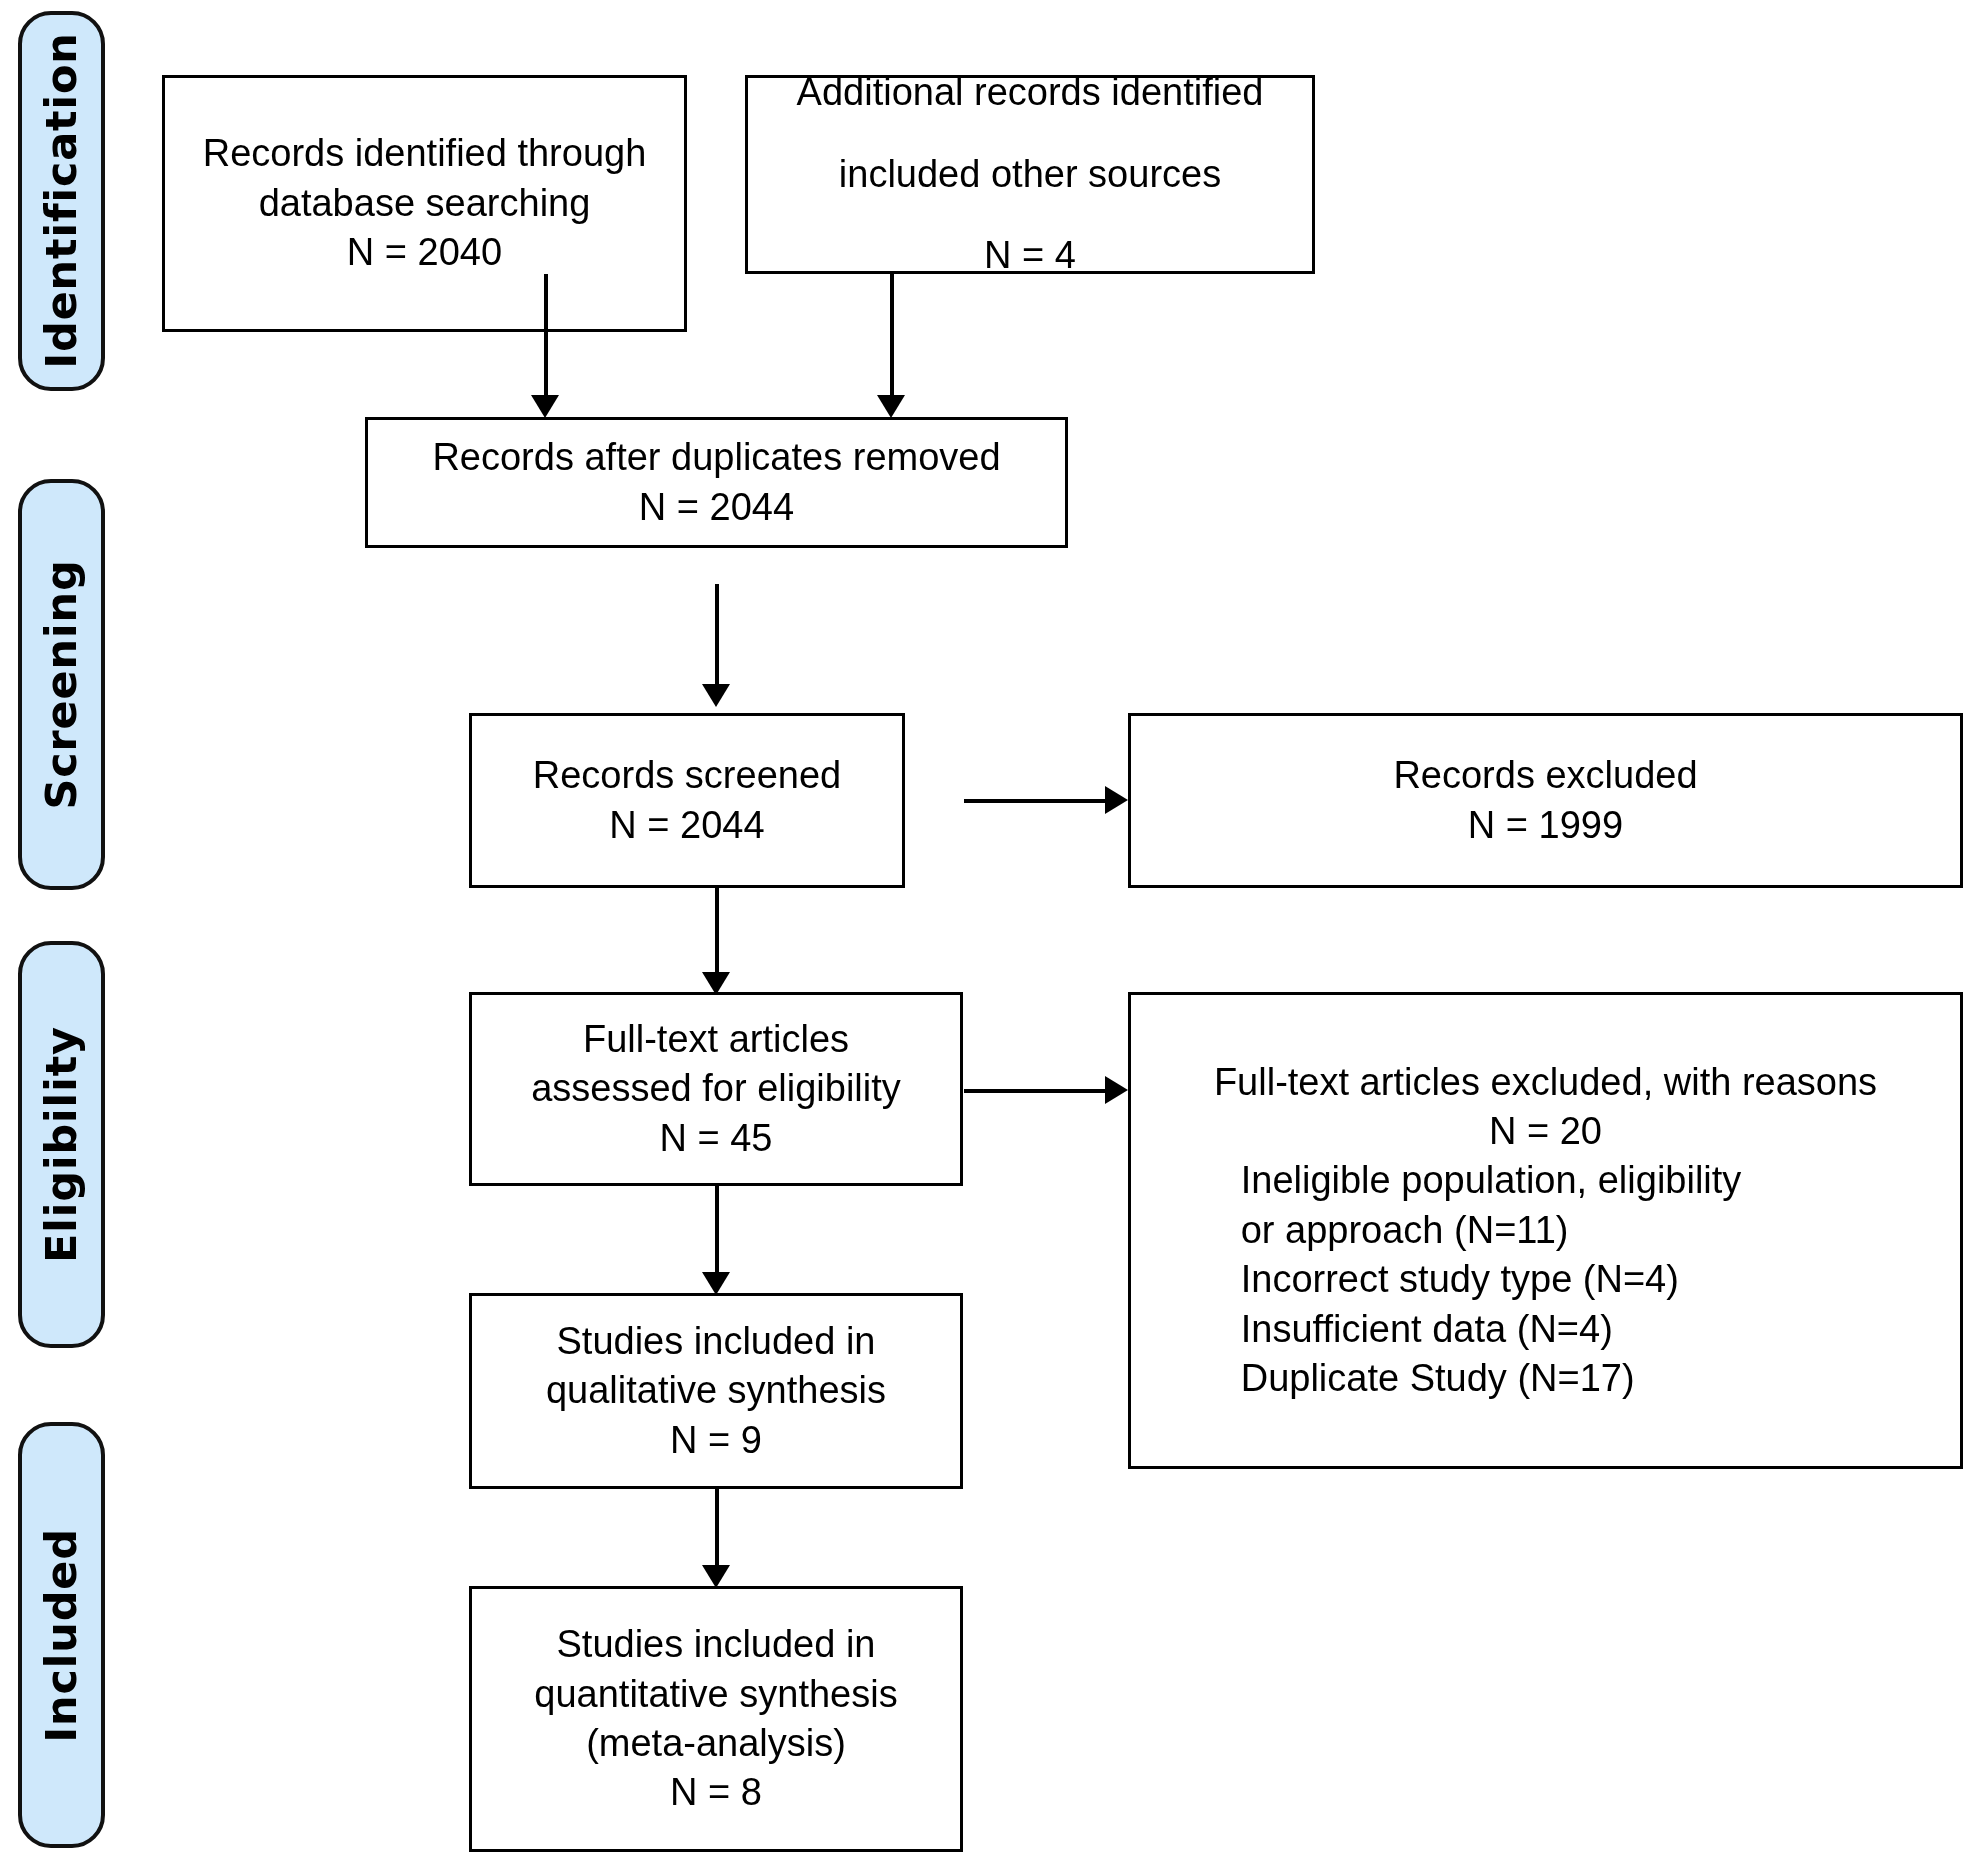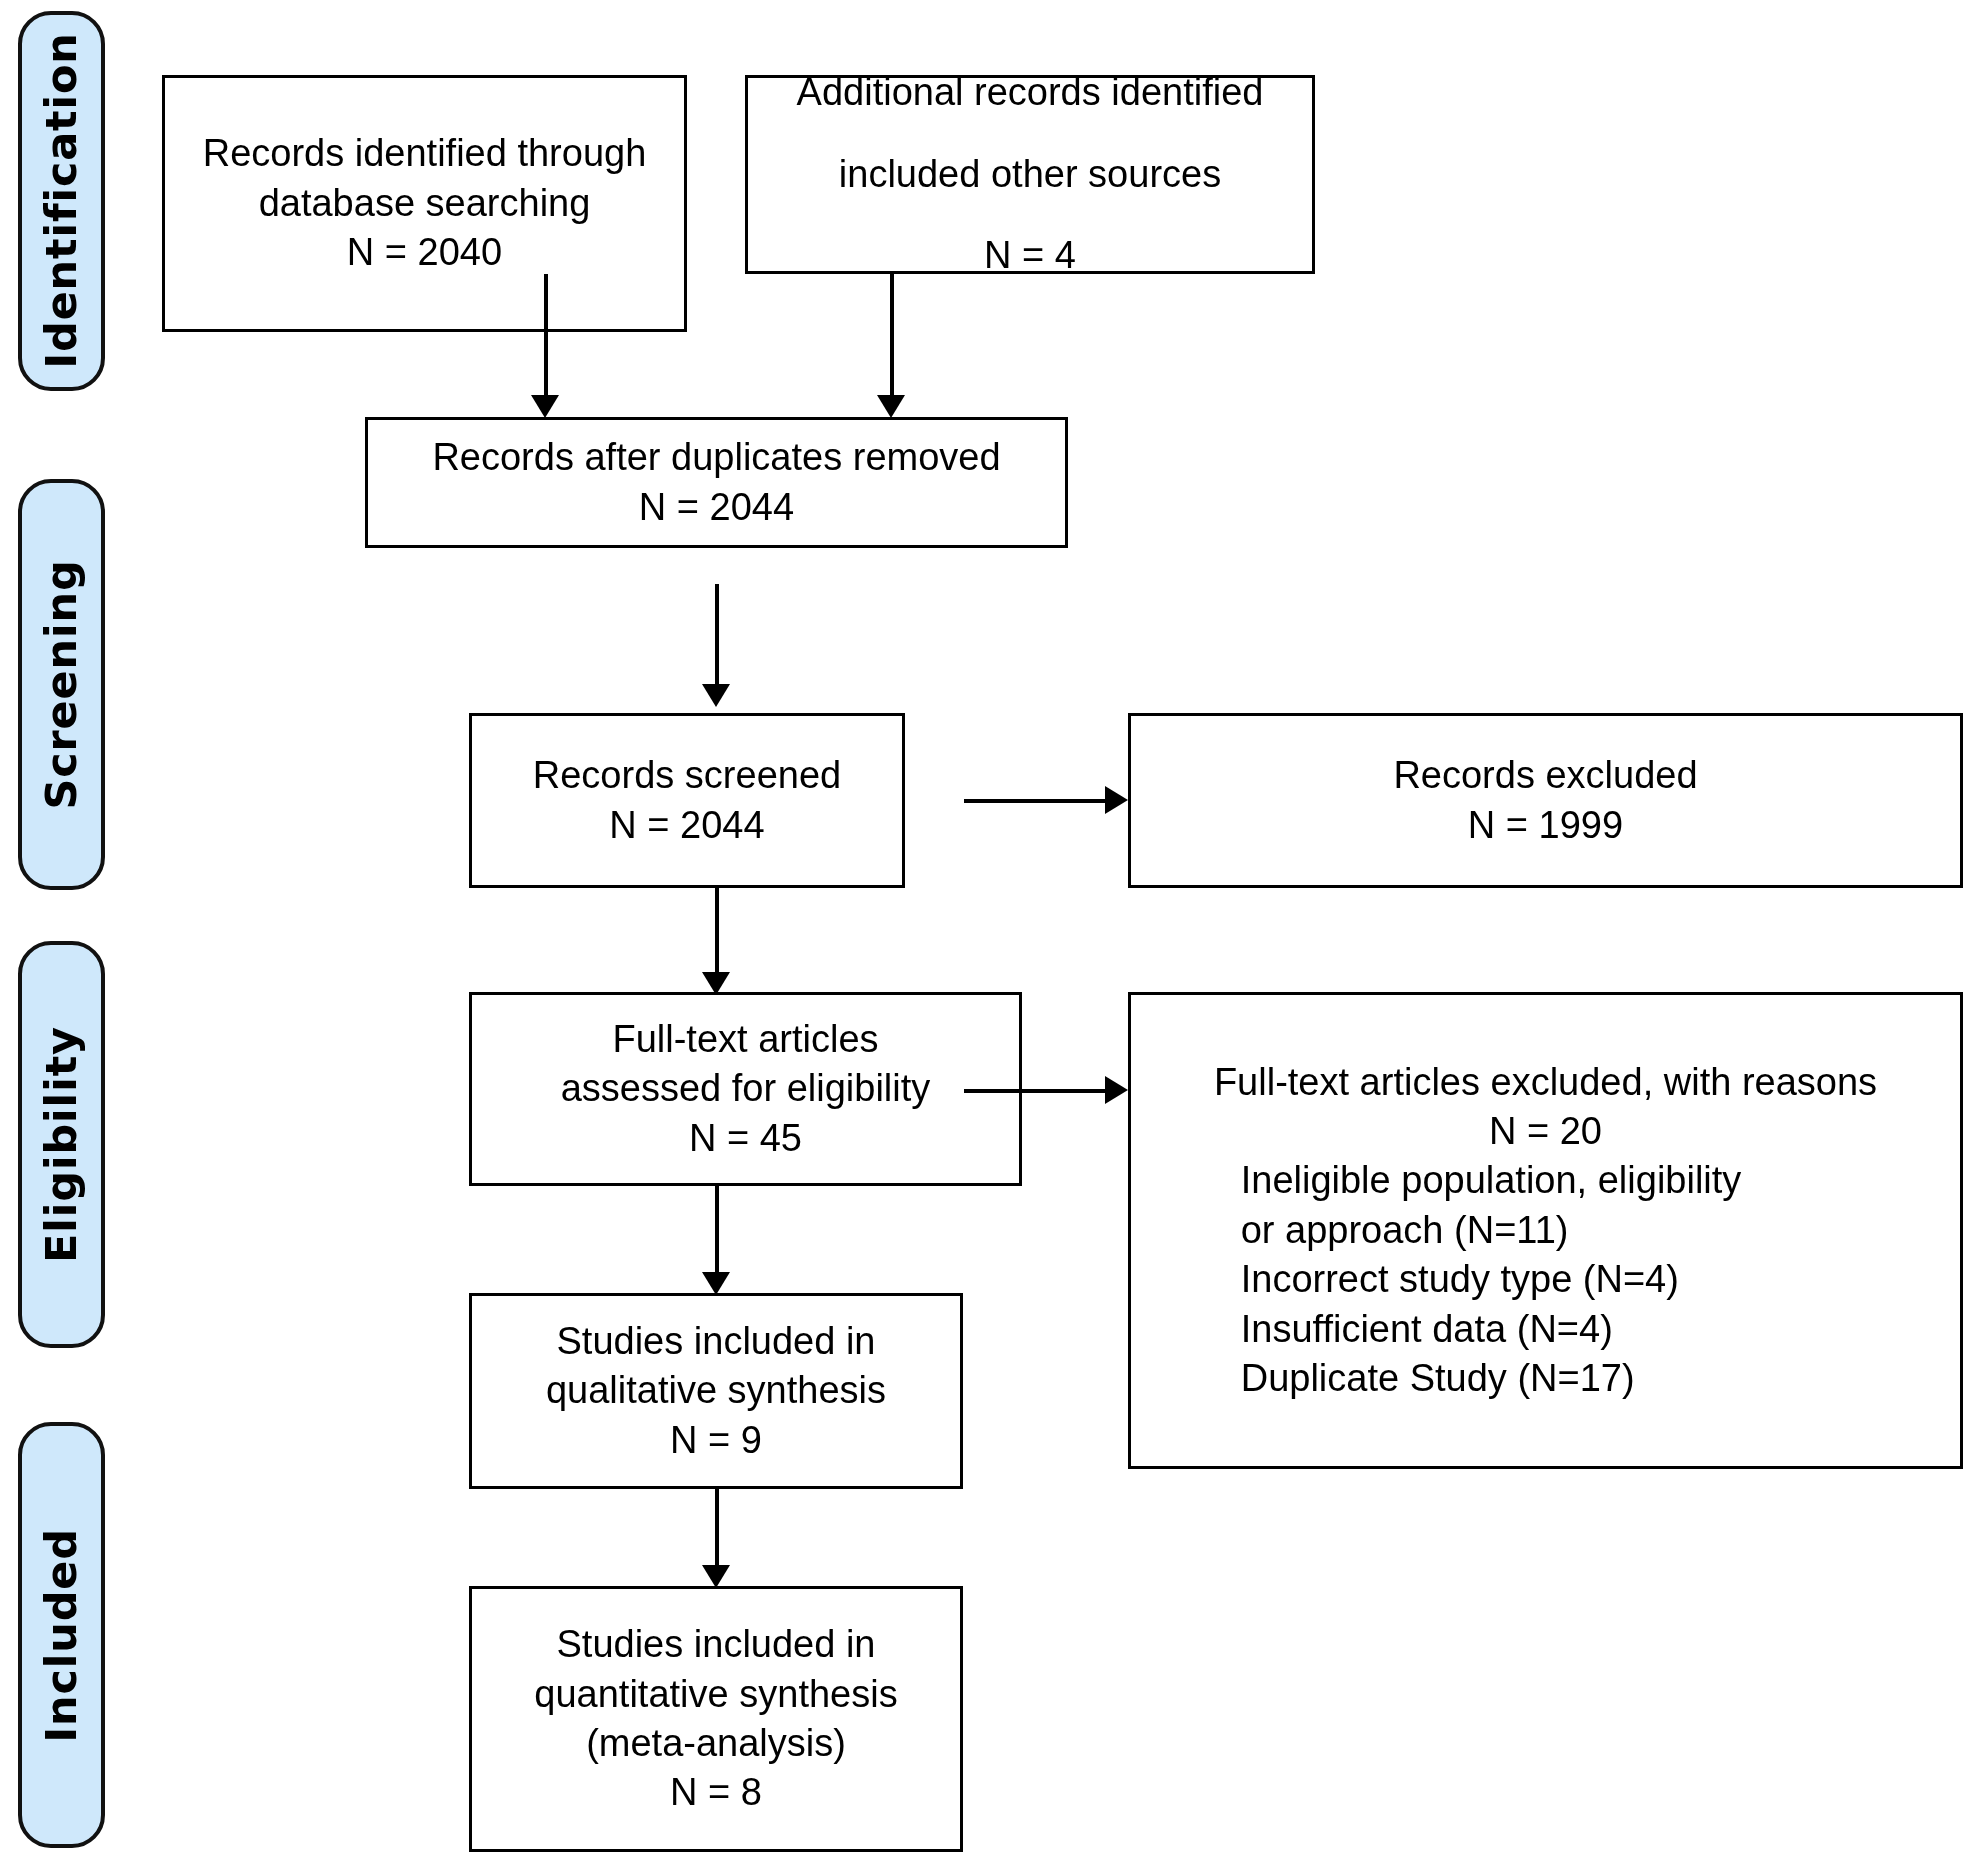--- a/index.html
+++ b/index.html
@@ -155,21 +155,21 @@
     <div class="line">Records excluded</div>
     <div class="line">N = 1999</div>
   </div>
 
   <div class="hline" style="left:964px; top:799px; width:149px;"></div>
   <div class="arrow-right" style="left:1105px; top:786px;"></div>
 
   <div class="vline" style="left:715px; top:888px; height:99px;"></div>
   <div class="arrow-down" style="left:702px; top:972px;"></div>
 
-  <div class="flow-box" style="left:469px; top:992px; width:553px; height:194px;">
+  <div class="flow-box" style="left:469px; top:992px; width:494px; height:194px;">
     <div class="line">Full-text articles</div>
     <div class="line">assessed for eligibility</div>
     <div class="line">N = 45</div>
   </div>
 
   <div class="flow-box left-aligned" style="left:1128px; top:992px; width:835px; height:477px;">
     <div class="line center">Full-text articles excluded, with reasons</div>
     <div class="line center">N = 20</div>
     <div class="line leftline">Ineligible population, eligibility</div>
     <div class="line leftline">or approach (N=11)</div>

